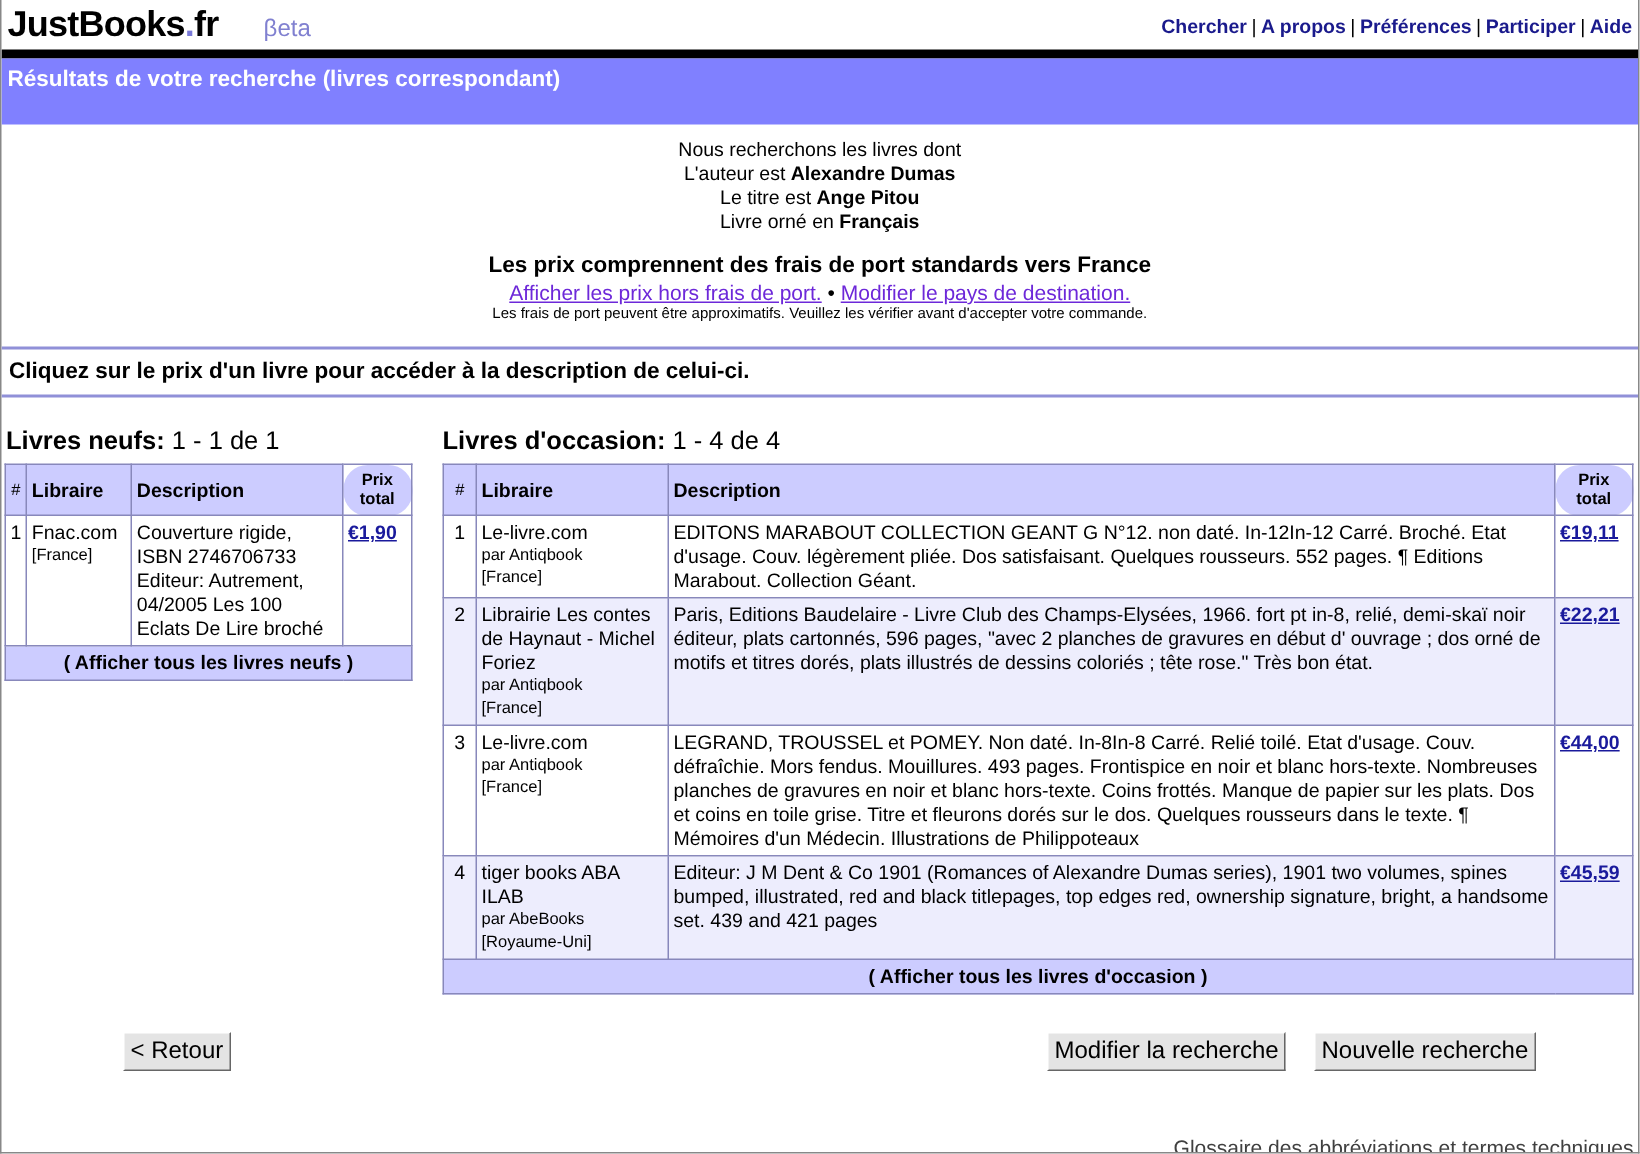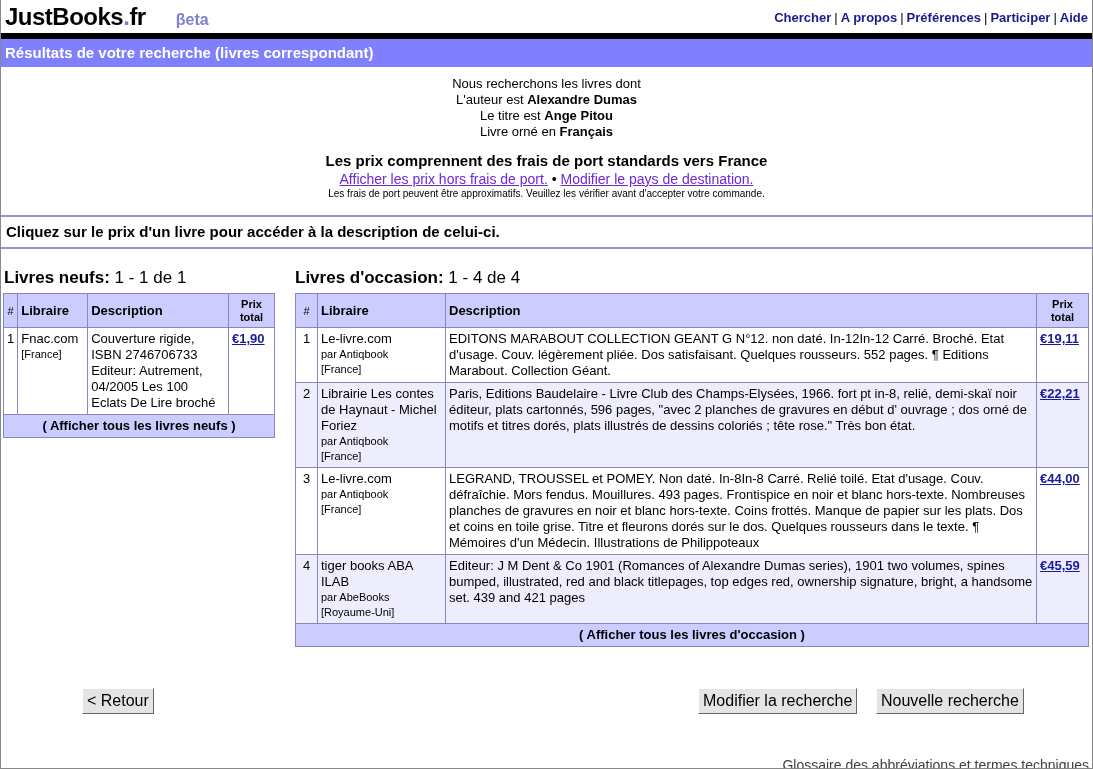--- a/index.html
+++ b/index.html
@@ -11,41 +11,41 @@
     color: #000;
     border-left: 1px solid #888;
     border-right: 1px solid #888;
     border-bottom: 1px solid #888;
     position: relative;
   }
   a { color: #1a1a7a; }
   .topbar { height: 33px; position: relative; }
   .logo { position: absolute; left: 4px; top: 3px; font-size: 24px; font-weight: bold; letter-spacing: -0.5px; }
   .logo .dot { color: #7a7ad8; }
-  .beta { font-size: 16px; color: #8080d0; font-weight: bold; margin-left: 6px; letter-spacing: 0; padding-left: 24px; }
+  .beta { font-size: 16px; color: #8080d0; font-weight: normal; margin-left: 6px; letter-spacing: 0; padding-left: 24px; }
   .topnav { position: absolute; right: 4px; top: 10px; font-size: 13px; font-weight: bold; }
   .topnav a { color: #1a1a8c; text-decoration: none; }
   .topnav .sep { color: #000; font-weight: normal; margin: 0 3px; }
   .blackbar { height: 6px; background: #000; }
-  .titlebar { height: 28px; background: #8080ff; color: #fff; font-weight: bold; font-size: 15px; padding: 5px 4px; }
+  .titlebar { height: 44px; background: #8080ff; color: #fff; font-weight: bold; font-size: 15px; padding: 5px 4px; }
   .criteria { text-align: center; font-size: 13px; line-height: 16px; margin-top: 9px; }
   .shipping { text-align: center; margin-top: 11px; }
   .shipping .h { font-size: 15px; font-weight: bold; line-height: 19px; }
   .shipping .links { font-size: 14px; line-height: 18px; }
   .shipping .links a { color: #6d28d9; }
   .shipping .note { font-size: 10px; line-height: 12px; }
   .clickbar { margin-top: 15px; border-top: 2px solid #9090d8; border-bottom: 2px solid #9090d8; height: 34px; padding: 6px 5px; font-size: 15px; font-weight: bold; }
   .sections { position: relative; height: 400px; }
   .sec-title { position: absolute; font-size: 17px; }
   .sec-title b { font-weight: bold; }
   table.res { position: absolute; border-collapse: collapse; font-size: 13px; }
   table.res th, table.res td { border: 1px solid #8888bb; vertical-align: top; padding: 3px 3px; }
   table.res th { background: #ccccff; text-align: left; font-weight: bold; font-size: 13px; vertical-align: middle; height: 34px; }
   table.res th.num { font-weight: normal; font-size: 11px; text-align: center; }
-  table.res th.price { font-size: 11px; text-align: center; line-height: 13px; }
+  table.res th.price { font-size: 11px; text-align: center; line-height: 13px; border-radius: 16px; }
   table.res td { line-height: 16px; }
   table.res tr.alt td { background: #ededfd; }
   table.res td.num { text-align: center; }
   .sub { font-size: 11px; line-height: 15px; display: block; }
   .price-link { color: #1a1a9c; font-weight: bold; font-size: 13px; }
   table.res td.showall { background: #ccccff; text-align: center; font-weight: bold; padding: 3px; }
   .btn {
     position: absolute; font-family: "Liberation Sans", sans-serif; font-size: 16px;
     background: #e4e4e4; border: 1px solid; border-color: #fff #666 #666 #fff;
     padding: 2px 4px; height: 26px; cursor: pointer; color: #000; margin-left: 12px;

